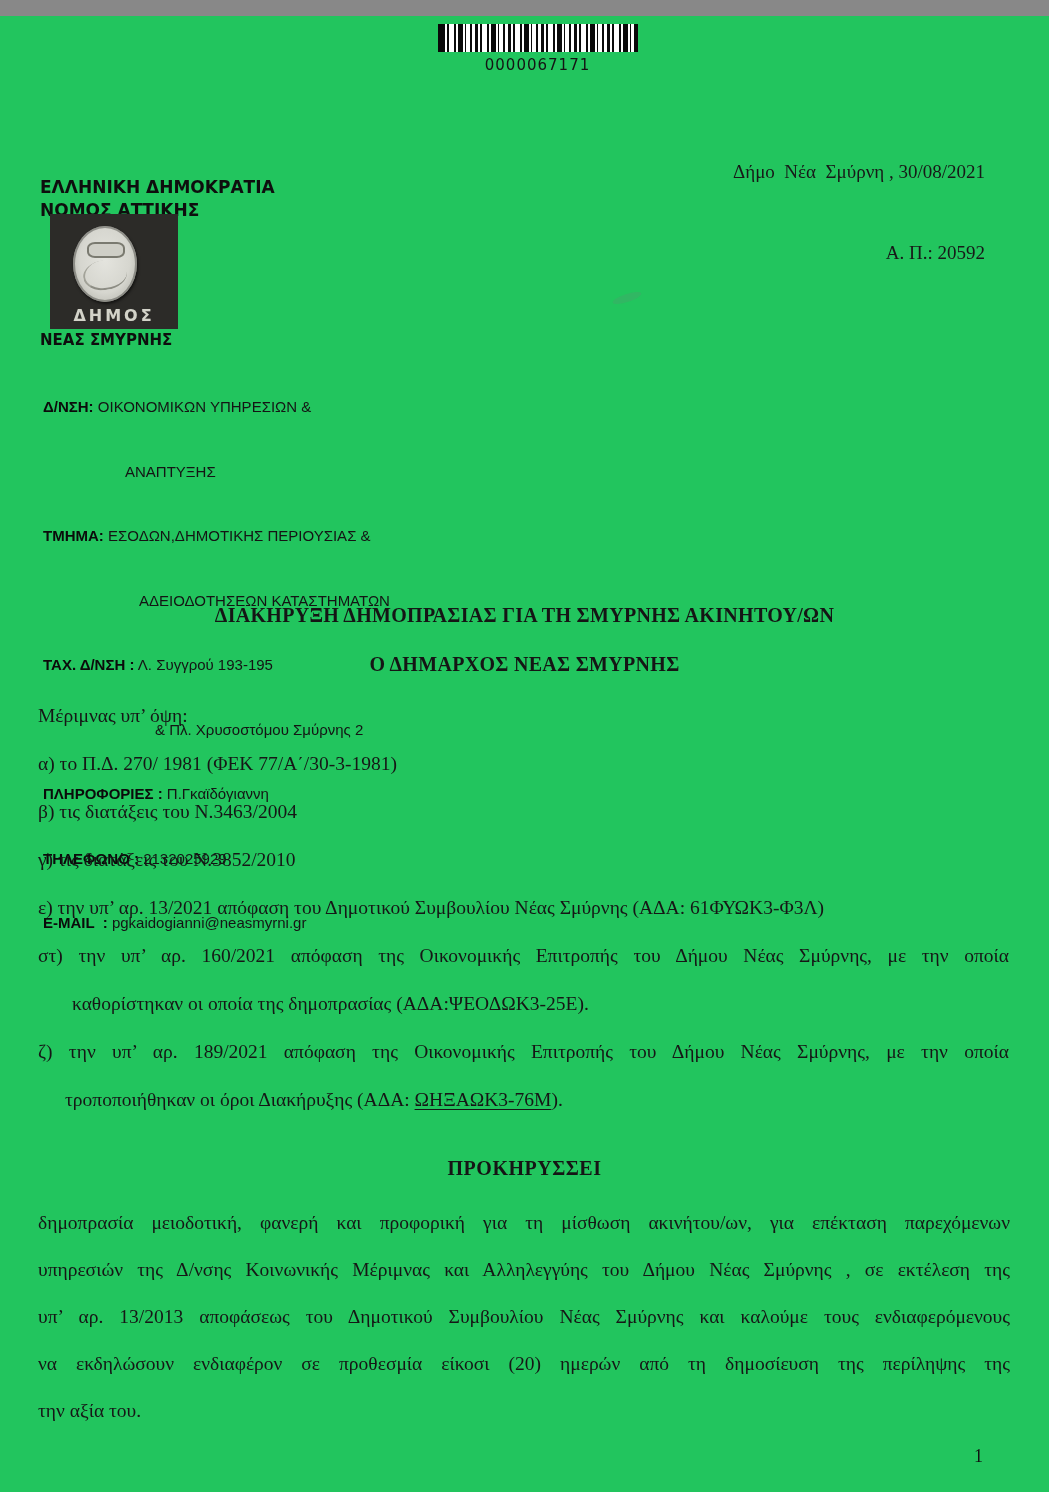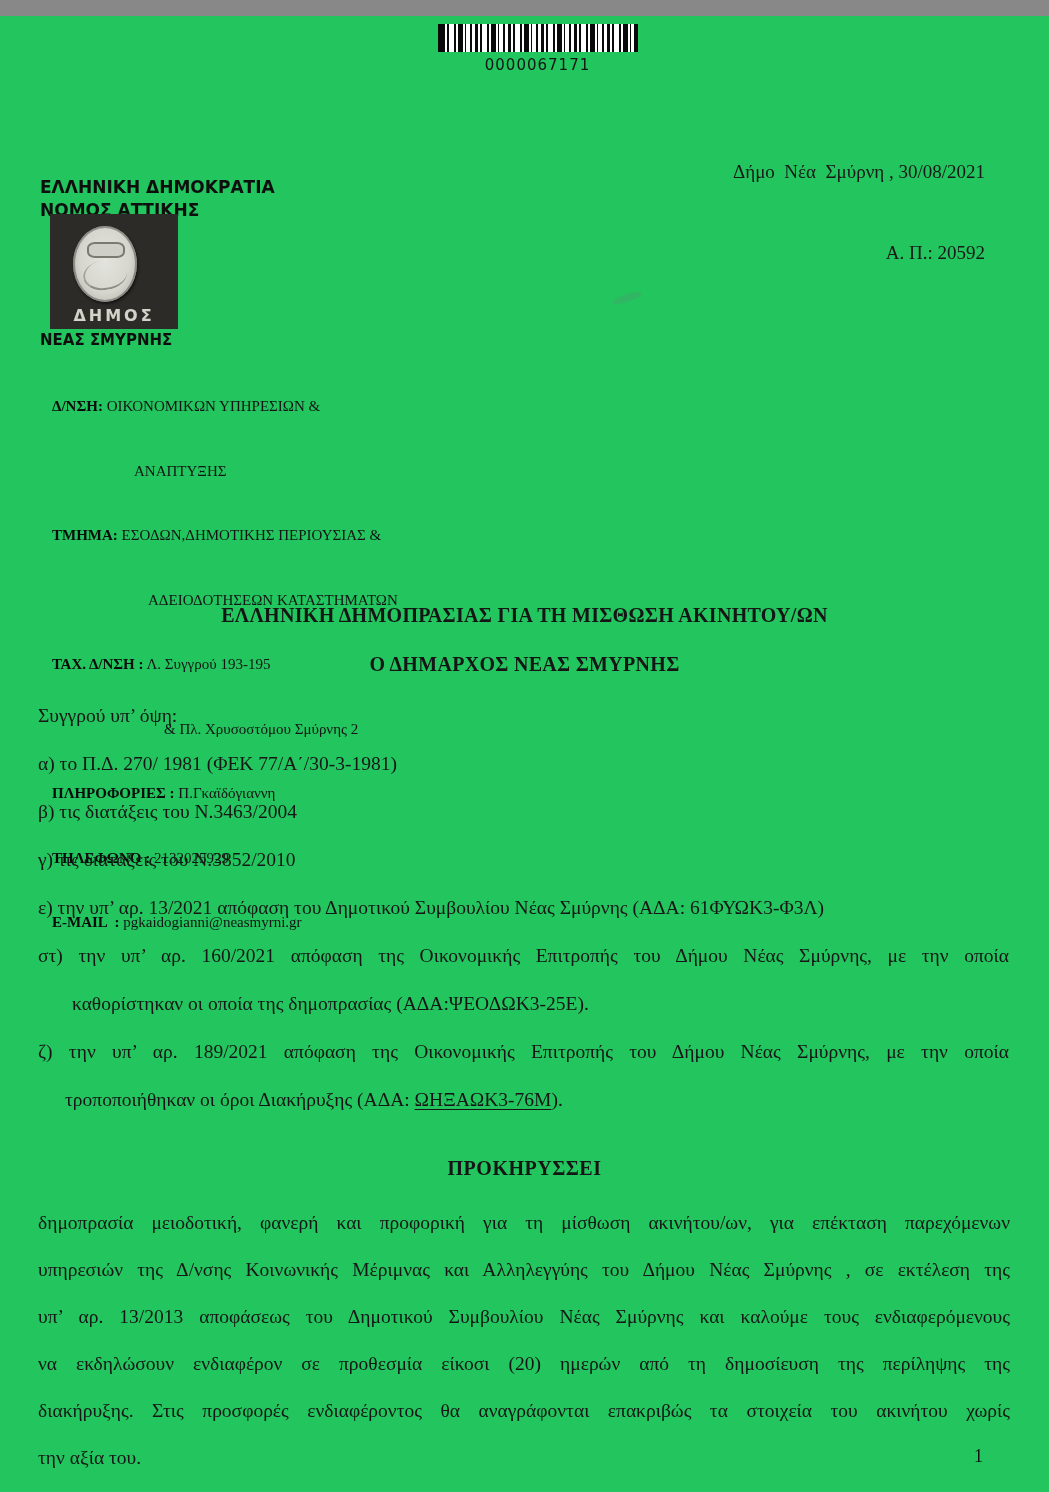--- a/index.html
+++ b/index.html
@@ -73,22 +73,22 @@
     font-size:16px;font-weight:bold;letter-spacing:3px;
     color:#d3d3c9;text-shadow:0 0 1px #55554e;
   }
   .seal-subtitle{
     position:absolute;top:315px;left:40px;
     font-family:"DejaVu Sans", sans-serif;
     font-weight:bold;font-size:15px;color:#0e0e0e;
   }
   
   .contact{
-    position:absolute;top:337px;left:52px;
-    font-family:Liberation Serif, serif;
+    position:absolute;top:337px;left:43px;
+    font-family:Liberation Sans, sans-serif;
     font-size:15px;line-height:21.5px;color:#141414;
     white-space:pre;
   }
   .contact b{color:#0b0b0b;}
   .ind1{padding-left:82px;}
   .ind2{padding-left:96px;}
   .ind3{padding-left:112px;}
   
   .doc-title{
     position:absolute;top:588px;left:0;width:100%;
@@ -167,41 +167,40 @@
     <div class="ind1">ΑΝΑΠΤΥΞΗΣ</div>
     <div><b>ΤΜΗΜΑ:</b> <span>ΕΣΟΔΩΝ,ΔΗΜΟΤΙΚΗΣ ΠΕΡΙΟΥΣΙΑΣ &amp;</span></div>
     <div class="ind2">ΑΔΕΙΟΔΟΤΗΣΕΩΝ ΚΑΤΑΣΤΗΜΑΤΩΝ</div>
     <div><b>ΤΑΧ. Δ/ΝΣΗ :</b> <span>Λ. Συγγρού 193-195</span></div>
     <div class="ind3">&amp; Πλ. Χρυσοστόμου Σμύρνης 2</div>
     <div><b>ΠΛΗΡΟΦΟΡΙΕΣ :</b> <span>Π.Γκαϊδόγιαννη</span></div>
     <div><b>ΤΗΛΕΦΩΝΟ :</b> <span>2132025929</span></div>
     <div><b>E-MAIL  :</b> <span>pgkaidogianni@neasmyrni.gr</span></div>
   </div>
 
-  <div class="doc-title">ΕΛΛΗΝΙΚΗ ΔΗΜΟΠΡΑΣΙΑΣ ΓΙΑ ΤΗ ΜΙΣΘΩΣΗ ΑΚΙΝΗΤΟΥ/ΩΝ</div>
+  <div class="doc-title">ΔΙΑΚΗΡΥΞΗ ΔΗΜΟΠΡΑΣΙΑΣ ΓΙΑ ΤΗ ΣΜΥΡΝΗΣ ΑΚΙΝΗΤΟΥ/ΩΝ</div>
   <div class="doc-subtitle">Ο ΔΗΜΑΡΧΟΣ ΝΕΑΣ ΣΜΥΡΝΗΣ</div>
 
   <div class="preamble">
-    <div>Συγγρού υπ’ όψη:</div>
+    <div>Μέριμνας υπ’ όψη:</div>
     <div>α) το Π.Δ. 270/ 1981 (ΦΕΚ 77/Α΄/30-3-1981)</div>
     <div>β) τις διατάξεις του Ν.3463/2004</div>
     <div>γ) τις διατάξεις του Ν.3852/2010</div>
     <div>ε) την υπ’ αρ. 13/2021 απόφαση του Δημοτικού Συμβουλίου Νέας Σμύρνης (ΑΔΑ: 61ΦΥΩΚ3-Φ3Λ)</div>
     <div class="pl-just">στ) την υπ’ αρ. 160/2021 απόφαση της Οικονομικής Επιτροπής του Δήμου Νέας Σμύρνης, με την οποία</div>
     <div class="cont-a">καθορίστηκαν οι οποία της δημοπρασίας (ΑΔΑ:ΨΕΟΔΩΚ3-25Ε).</div>
     <div class="pl-just">ζ) την υπ’ αρ. 189/2021 απόφαση της Οικονομικής Επιτροπής του Δήμου Νέας Σμύρνης, με την οποία</div>
     <div class="cont-b"><span>τροποποιήθηκαν οι όροι Διακήρυξης (ΑΔΑ: </span><span class="ada-underline">ΩΗΞΑΩΚ3-76Μ</span><span>).</span></div>
   </div>
 
   <div class="proclaims-heading">ΠΡΟΚΗΡΥΣΣΕΙ</div>
 
   <div class="body-par">
     <div class="jline">δημοπρασία μειοδοτική, φανερή και προφορική για τη μίσθωση ακινήτου/ων, για επέκταση παρεχόμενων</div>
     <div class="jline">υπηρεσιών της Δ/νσης Κοινωνικής Μέριμνας και Αλληλεγγύης του Δήμου Νέας Σμύρνης , σε εκτέλεση της</div>
     <div class="jline">υπ’ αρ. 13/2013 αποφάσεως του Δημοτικού Συμβουλίου Νέας Σμύρνης και καλούμε τους ενδιαφερόμενους</div>
     <div class="jline">να εκδηλώσουν ενδιαφέρον σε προθεσμία είκοσι (20) ημερών από τη δημοσίευση της περίληψης της</div>
-    <div class="jline">διακήρυξης. Στις προσφορές ενδιαφέροντος θα αναγράφονται επακριβώς τα στοιχεία του ακινήτου χωρίς</div>
     <div class="lastline">την αξία του.</div>
   </div>
 
   <div class="page-number">1</div>
 
 </div>
 
 </body></html>

